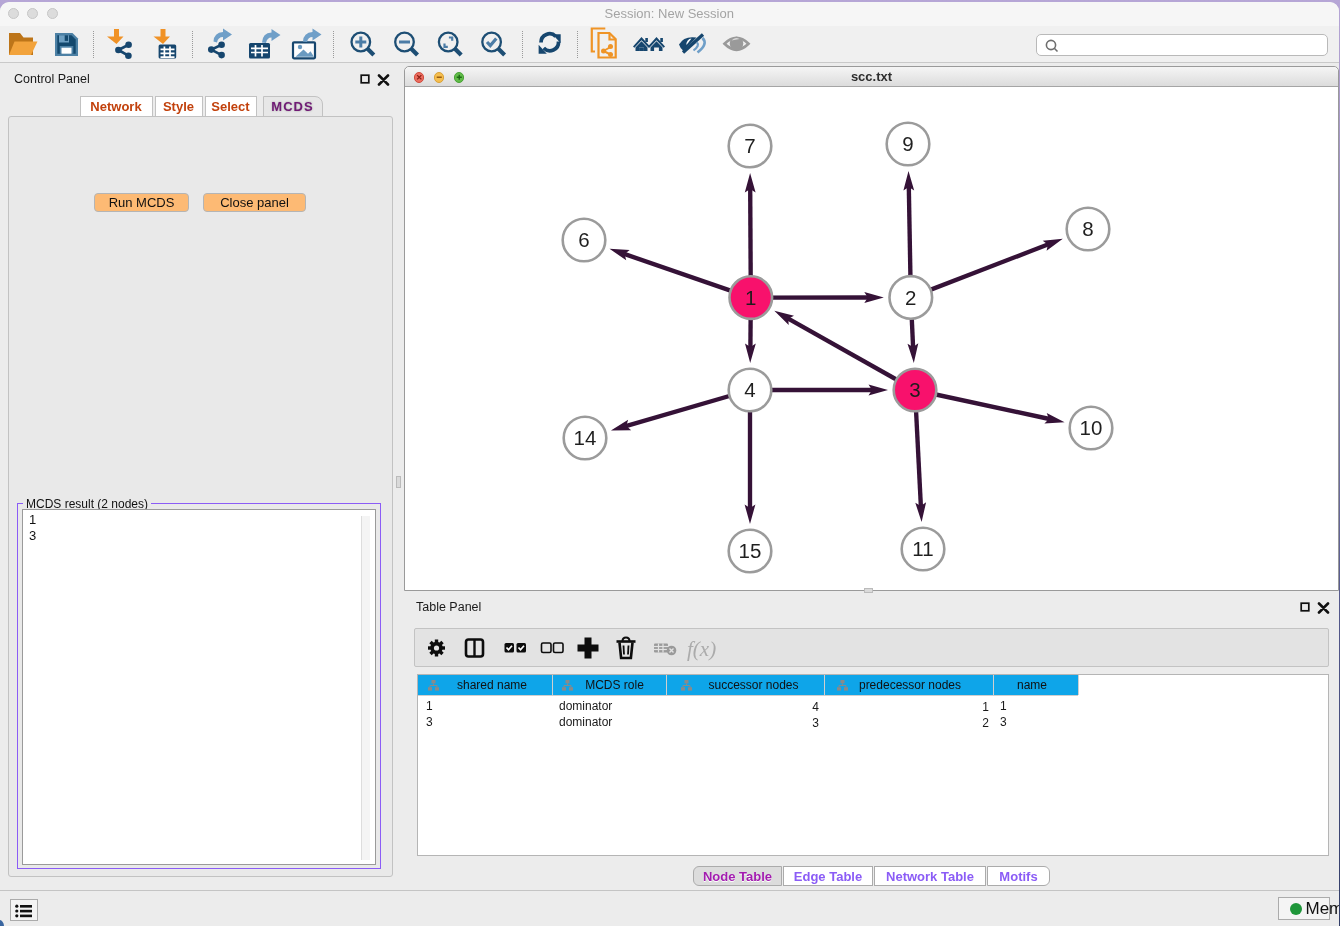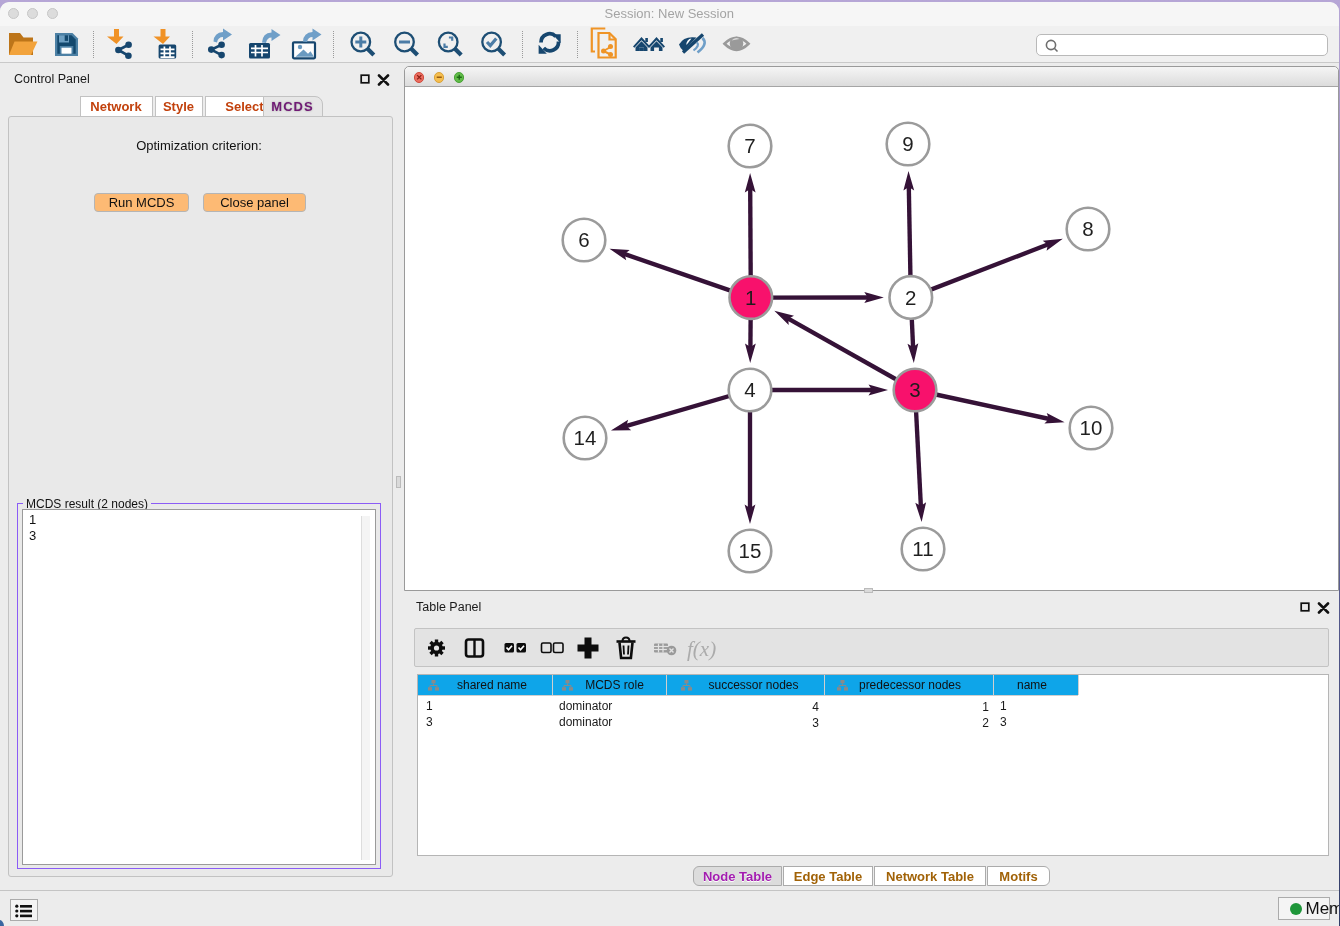--- a/index.html
+++ b/index.html
@@ -30,21 +30,21 @@
 #graph{position:absolute;left:0;top:20px}
 #tpanel{position:absolute;left:404px;top:592px;right:0;bottom:36px;background:#ececec}
 #tptitle{position:absolute;left:12px;top:6px;font-size:12.5px;color:#1a1a1a}
 #tptools{position:absolute;left:10px;top:34px;right:10px;height:39px;background:#e3e3e3;border:1px solid #c3c3c3;border-radius:2px}
 #ttable{position:absolute;left:13px;top:80px;right:10px;height:182px;background:#fff;border:1px solid #b5b5b5}
 #thead{position:absolute;left:0;top:0;width:660px;height:21px;background:#0ea5e9;border-bottom:1px solid #cfcfcf;font-size:12px;color:#111}
 .th{position:absolute;top:0;height:20px;border-right:1px solid #cfcfcf;text-align:center;line-height:20px}
 .treeicon{position:absolute;top:5px;width:11px;height:11px}
 .cell{position:absolute;font-size:12px;color:#1a1a1a;height:16px;line-height:16px}
 #btabs{position:absolute;left:289px;top:272px;height:20px;font-size:13px}
-.btab{position:absolute;top:0;height:20px;background:#fff;border:1px solid #ababab;text-align:center;line-height:19px;color:#a16207;font-weight:bold}
+.btab{position:absolute;top:0;height:20px;background:#fff;border:1px solid #ababab;text-align:center;line-height:19px;color:#8b5cf6;font-weight:bold}
 #statusbar{position:absolute;left:0;bottom:0;width:100%;height:36px;background:#ececec;border-top:1px solid #c4c4c4}
 #listbtn{position:absolute;left:10px;top:8px;width:28px;height:22px;background:#f4f4f4;border:1px solid #ababab}
 #membtn{position:absolute;right:9px;top:6px;width:52px;height:23px;background:#f4f4f4;border:1px solid #ababab;font-size:17px;color:#111;line-height:21px}
 svg{display:block}
 #graph text{font-size:20.5px;fill:#1c1c1c;fill-opacity:.99;text-anchor:middle;font-family:"Liberation Sans",sans-serif}
 </style></head><body>
 <div id="win">
 <div id="titlebar">
  <span class="tl" style="left:8px"></span>
       <span class="tl" style="left:27px"></span>
@@ -185,25 +185,24 @@
 </div>
 <div id="cpanel">
  <div id="cptitle">Control Panel</div>
  <svg width="34" height="12" viewBox="0 0 34 12" style="position:absolute;left:359.5px;top:11px">
         <rect x="1.2" y="1.2" width="7.6" height="7.6" fill="none" stroke="#111" stroke-width="1.7"></rect>
         <path d="M19 1.5 L23.5 6 L28 1.5 M19 10.5 L23.5 6 L28 10.5" stroke="#111" stroke-width="2.6" fill="none" stroke-linecap="round"></path>
       </svg>
  <div id="cptabs">
   <span class="tab" style="left:0.5px;width:73px">Network</span>
   <span class="tab" style="left:75.5px;width:48px">Style</span>
-  <span class="tab" style="left:125.5px;width:80px">Select</span>
+  <span class="tab" style="left:125.5px;width:52px">Select</span>
   <span class="tab" id="tabmcds" style="left:183.5px;width:60px">MCDS</span>
  </div>
  <div id="cpbox"></div>
- <div id="optlabel">Optimization criterion:</div>
  <span class="btn" style="left:94px;width:95px">Run MCDS</span>
  <span class="btn" style="left:203px;width:103px">Close panel</span>
  <div id="fieldset">
    <span id="fslegend">MCDS result (2 nodes)</span>
    <div id="fstext">1<br>3<div id="fsscroll"></div></div>
  </div>
 </div>
 <div id="netwin">
  <div id="nettitle">
   <span class="mtl" style="left:8.5px;background:#ec6d60;border:1px solid #ce4a3c">
@@ -214,20 +213,21 @@
   <span class="mtl" style="left:28.5px;background:#f6be4e;border:1px solid #d8a138">
           <svg width="8.5" height="8.5" viewBox="0 0 10 10">
             <path d="M2 5 H8" stroke="#985d12" stroke-width="1.7"></path>
           </svg>
         </span>
   <span class="mtl" style="left:48.5px;background:#61bc48;border:1px solid #47a135">
           <svg width="8.5" height="8.5" viewBox="0 0 10 10">
             <path d="M2 5 H8 M5 2 V8" stroke="#1d6a14" stroke-width="1.7"></path>
           </svg>
         </span>
+  <div id="netname">scc.txt</div>
  </div>
  <svg id="graph" width="930" height="503" viewBox="0 0 930 503">
         <g stroke="#351237" stroke-width="4.35">
           <line x1="345.8" y1="210.6" x2="345.2" y2="101.5"></line>
           <line x1="345.8" y1="210.6" x2="219.2" y2="166.9"></line>
           <line x1="345.8" y1="210.6" x2="463.3" y2="210.5"></line>
           <line x1="345.8" y1="210.6" x2="345.4" y2="260.5"></line>
           <line x1="505.8" y1="210.4" x2="503.8" y2="99.5"></line>
           <line x1="505.8" y1="210.4" x2="643.4" y2="157.3"></line>
           <line x1="505.8" y1="210.4" x2="508.1" y2="260.5"></line>

